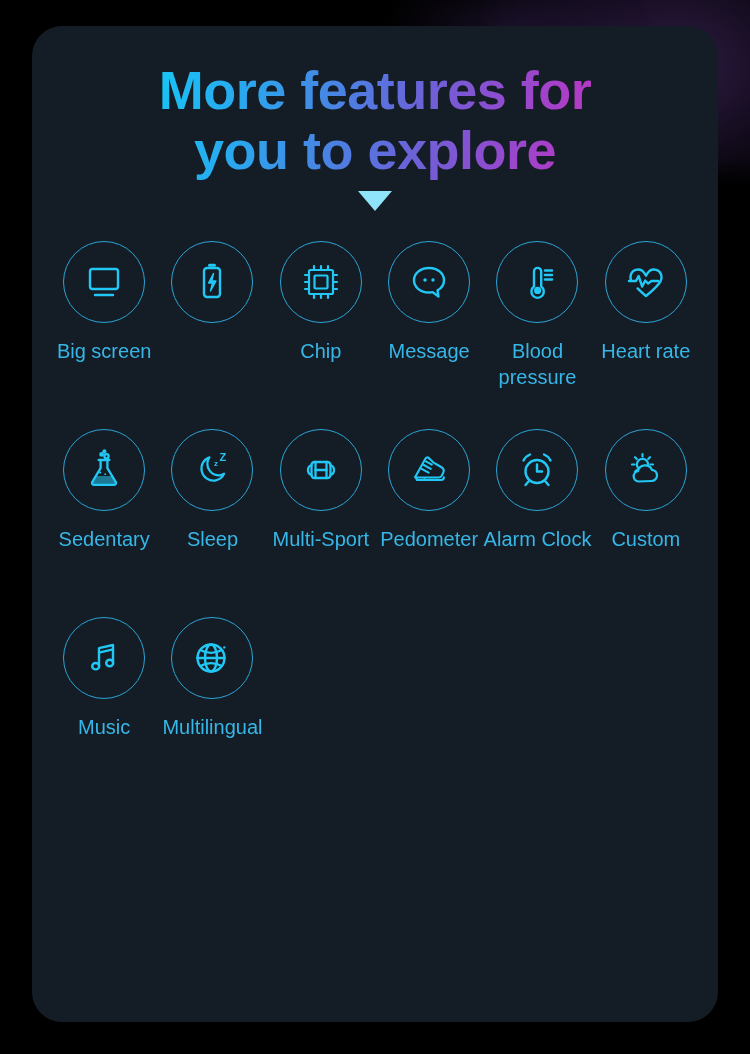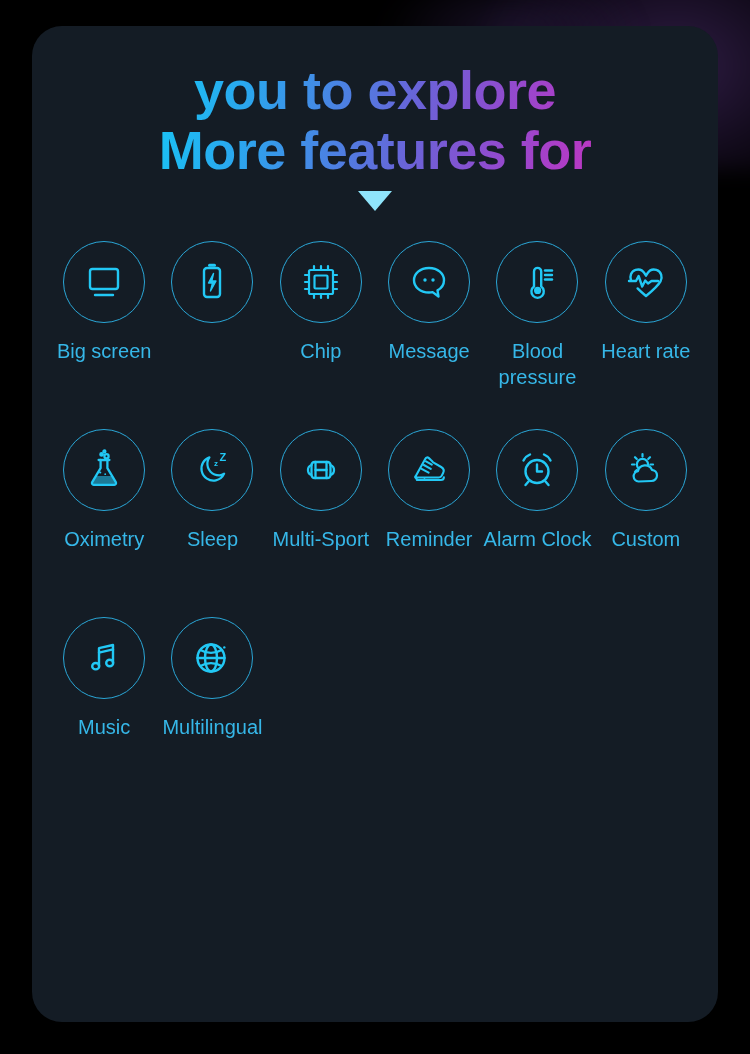--- a/index.html
+++ b/index.html
@@ -122,22 +122,22 @@
 </head>
 <body>
 
 <div id="stage">
   <div class="haze-a"></div>
   <div class="haze-b"></div>
 
   <div class="card">
 
     <h1 class="title">
+      <span class="ln">More features for</span>
       <span class="ln">you to explore</span>
-      <span class="ln">More features for</span>
     </h1>
 
     <div class="caret"></div>
 
     <div class="grid">
 
       <div class="cell">
         <div class="circle">
           <span>
             <svg width="44" height="44" viewBox="0 0 44 44" fill="none" stroke="#22c8f5" stroke-width="2.4" stroke-linecap="round" stroke-linejoin="round">
@@ -233,21 +233,21 @@
               <line x1="16.6" y1="12" x2="27.4" y2="12"></line>
               <path d="M13.6 28 H30.4 L33.8 34.2 a1.7 1.7 0 0 1 -1.5 2.6 H11.7 a1.7 1.7 0 0 1 -1.5 -2.6 Z" fill="#22c8f5" stroke="none" opacity="0.55"></path>
               <circle cx="24.5" cy="8.2" r="2.1"></circle>
               <circle cx="19.6" cy="6.4" r="1.25"></circle>
               <circle cx="22.4" cy="3.4" r="1"></circle>
               <circle cx="18.2" cy="24.5" r="1.1" fill="#22c8f5" stroke="none"></circle>
               <circle cx="23.2" cy="26.2" r="0.9" fill="#22c8f5" stroke="none"></circle>
             </svg>
           </span>
         </div>
-        <div class="label">Oximetry</div>
+        <div class="label">Sedentary</div>
       </div>
 
       <div class="cell">
         <div class="circle">
           <span>
             <svg width="44" height="44" viewBox="0 0 44 44" fill="none" stroke="#22c8f5" stroke-width="2.4" stroke-linecap="round" stroke-linejoin="round">
               <path d="M25.5 27.5 C17.6 27.5 11.8 21.5 12.4 13.8 C12.6 11.6 13.4 9.6 14.6 8 C8.6 10 4.8 16.3 6.2 22.8 C7.7 29.9 14.6 34.5 21.6 33 C25.8 32.1 29 29.3 30.6 25.7 C29 26.8 27.3 27.5 25.5 27.5 Z" transform="translate(6,2) scale(0.92)"></path>
               <text x="29.5" y="13" font-family="Liberation Sans, sans-serif" font-size="11" font-weight="bold" fill="#22c8f5" stroke="none">Z</text>
               <text x="24" y="17.5" font-family="Liberation Sans, sans-serif" font-size="8" font-weight="bold" fill="#22c8f5" stroke="none">z</text>
             </svg>
@@ -279,21 +279,21 @@
             <svg width="44" height="44" viewBox="0 0 44 44" fill="none" stroke="#22c8f5" stroke-width="2.1" stroke-linecap="round" stroke-linejoin="round">
               <path d="M8.5 28.5 L18.5 10.5 C19.2 9.3 20.6 9 21.6 9.9 L24.2 12.2 C25.2 13 25.6 14 26.6 14.6 L34.2 19 C36.4 20.3 37.3 22.6 36.2 24.8 L34.8 27.6 C34.2 28.8 33 29.5 31.7 29.5 H11.2 C8.9 29.5 7.6 30.2 8.5 28.5 Z"></path>
               <line x1="14.6" y1="20.8" x2="21.6" y2="24.6"></line>
               <line x1="16.8" y1="17" x2="23.8" y2="20.8"></line>
               <line x1="19" y1="13.4" x2="24.8" y2="16.6"></line>
               <path d="M8.5 28.5 L10 32 H34 C35.6 32 36.8 31 36.9 29.4"></path>
               <circle cx="17.5" cy="30.8" r="0.9" fill="#22c8f5" stroke="none"></circle>
             </svg>
           </span>
         </div>
-        <div class="label">Reminder</div>
+        <div class="label">Pedometer</div>
       </div>
 
       <div class="cell">
         <div class="circle">
           <span>
             <svg width="44" height="44" viewBox="0 0 44 44" fill="none" stroke="#22c8f5" stroke-width="2.4" stroke-linecap="round" stroke-linejoin="round">
               <circle cx="22" cy="23.5" r="11.5"></circle>
               <polyline points="22,16.5 22,23.5 27,23.5"></polyline>
               <path d="M8.5 12.5 C10 9.5 12.5 7.5 15 6.5"></path>
               <path d="M35.5 12.5 C34 9.5 31.5 7.5 29 6.5"></path>

